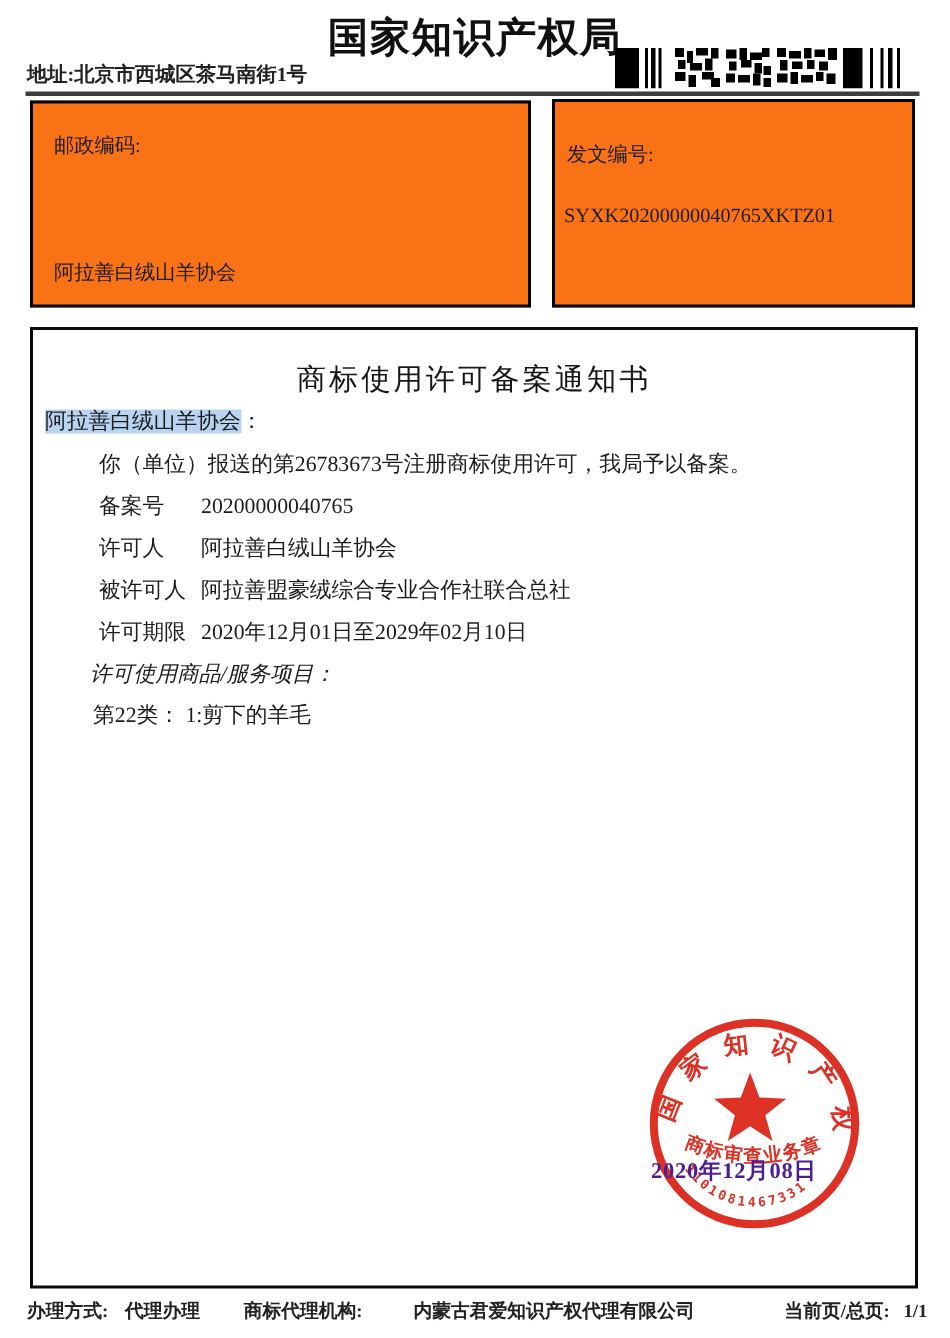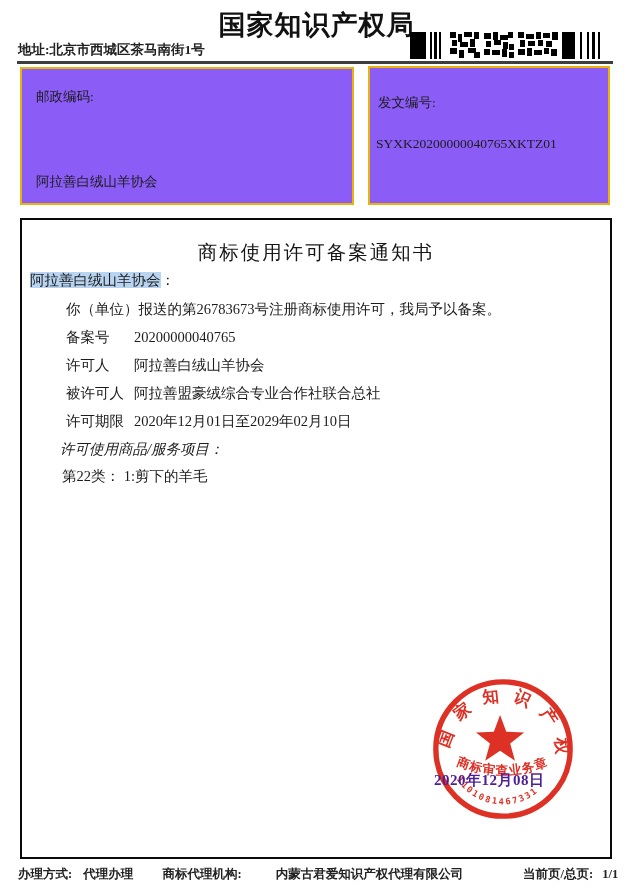--- a/index.html
+++ b/index.html
@@ -13,21 +13,21 @@
 
   .agency-title {
     top:7px; left:0; width:633px; text-align:center;
     font-size:27px; font-weight:700; letter-spacing:1px; color:#111;
   }
   .addr-line { top:41px; left:18px; font-size:13.5px; font-weight:700; color:#222;font-family:Liberation Serif, serif; }
   .post-line { top:41px; left:222px; font-size:13.5px; font-weight:700; color:#a21caf;margin-top:44px; }
 
   .divider { top:61px; left:17px; width:596px; height:3px; background:#3d3d3d; }
 
-  .box { border:2px solid #eab308; background:#8b5cf6; }
+  .box { border:2px solid #000000; background:#f97316; }
   .recipient-box { top:67px; left:20px; width:334px; height:138px; }
   .docnum-box   { top:66px; left:368px; width:242px; height:139px; }
   .boxline { position:absolute; font-size:13.5px; color:#1c1c1c; white-space:nowrap; }
 
   .main-box { top:218px; left:20px; width:592px; height:641px; border:2px solid #0a0a0a; }
   .notice-title {
     position:absolute; top:19px; left:0; width:100%; text-align:center;
     font-size:19.5px; letter-spacing:2px; color:#161616;
   }
   .nline { position:absolute; font-size:14.5px; color:#1c1c1c; white-space:nowrap; }

